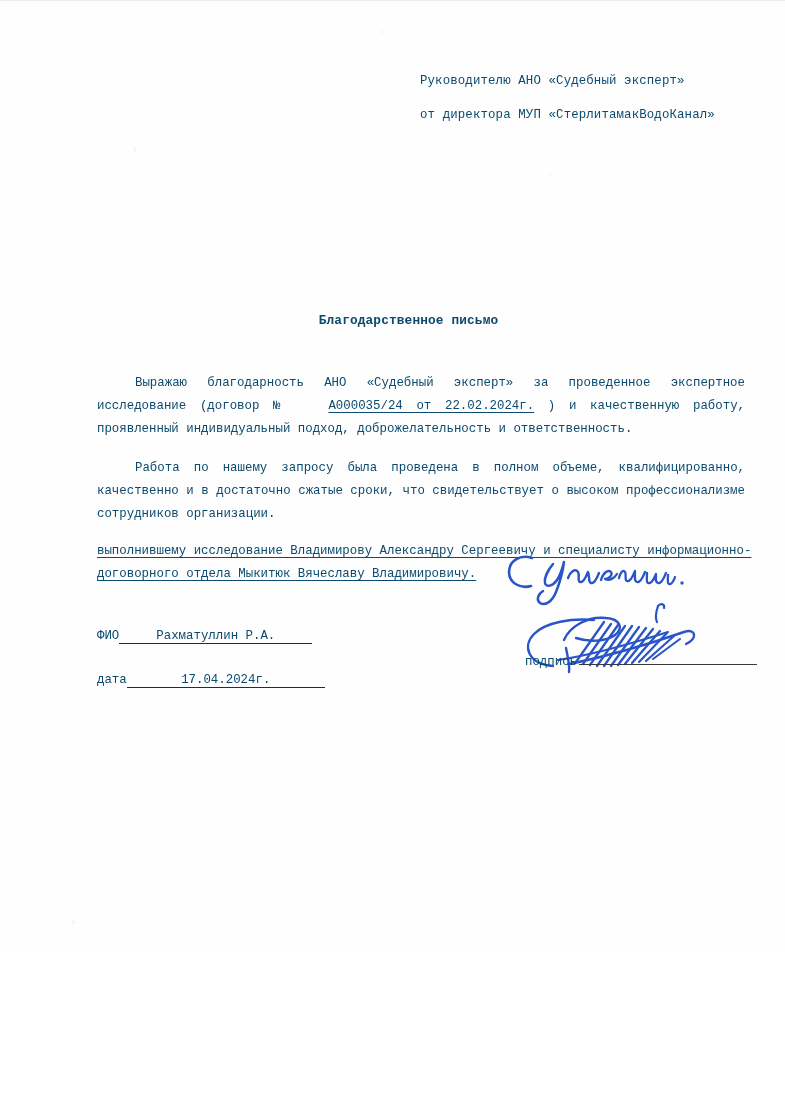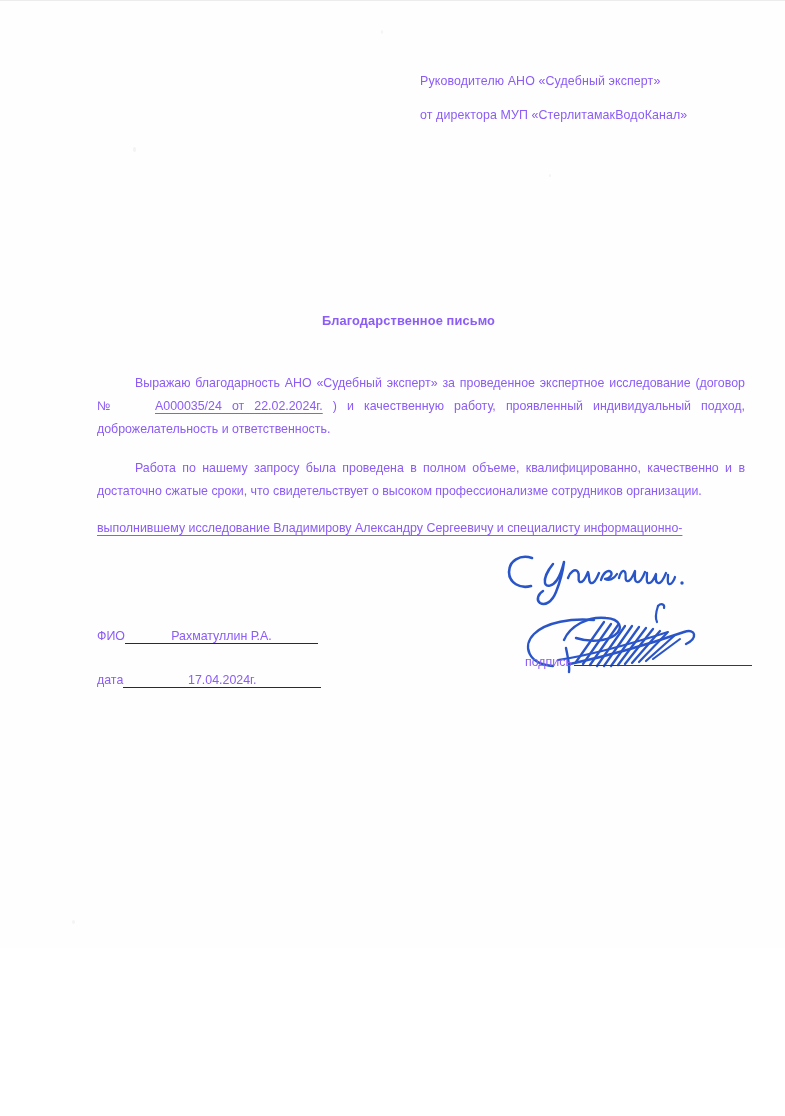--- a/index.html
+++ b/index.html
@@ -6,22 +6,22 @@
     margin: 0;
     padding: 0;
     background: #ffffff;
   }
   .page {
     position: relative;
     width: 785px;
     height: 948px;
     background: #fefefe;
     overflow: hidden;
-    font-family: Liberation Sans, sans-serif;
-    color: #8b5cf6;
+    font-family: Liberation Mono, monospace;
+    color: #0c4a6e;
   }
   .page::before {
     content: "";
     position: absolute;
     top: 0; left: 0; right: 0;
     height: 1px;
     background: #ececec;
   }
 
   
@@ -167,20 +167,21 @@
     <p class="para indent"><span>Выражаю благодарность АНО «Судебный эксперт» за проведенное экспертное исследование (договор №</span> <span class="u nowrap">A000035/24 от 22.02.2024г.</span> <span>) и качественную работу, проявленный индивидуальный подход, доброжелательность и ответственность.</span></p>
 
     <div class="gap-1"></div>
 
     <p class="para indent">Работа по нашему запросу была проведена в полном объеме, квалифицированно, качественно и в достаточно сжатые сроки, что свидетельствует о высоком профессионализме сотрудников организации.</p>
 
     <div class="gap-2"></div>
 
     <p class="para underlined">
       <span class="ln"><span class="u">выполнившему исследование Владимирову Александру Сергеевичу и специалисту   информационно-</span></span>
+      <span class="ln"><span class="u">договорного отдела Мыкитюк Вячеславу Владимировичу.</span></span>
     </p>
 
   </div>
 
   <svg class="handwriting" viewBox="0 0 245 130" width="245" height="130" xmlns="http://www.w3.org/2000/svg">
     <g fill="none" stroke="#2a55c8" stroke-linecap="round" stroke-linejoin="round">
 
       <path d="M34 10 C22 6, 11 13, 11 24 C11 35, 22 41, 33 38" stroke-width="2.6"></path>
       <path d="M55 16 C50 22, 46 30, 47 35 C48 40, 55 38, 59 32 C63 26, 65 18, 66 14
                C65 22, 62 34, 58 44 C54 54, 47 58, 42 55 C38 52, 40 46, 45 43" stroke-width="2.5"></path>

